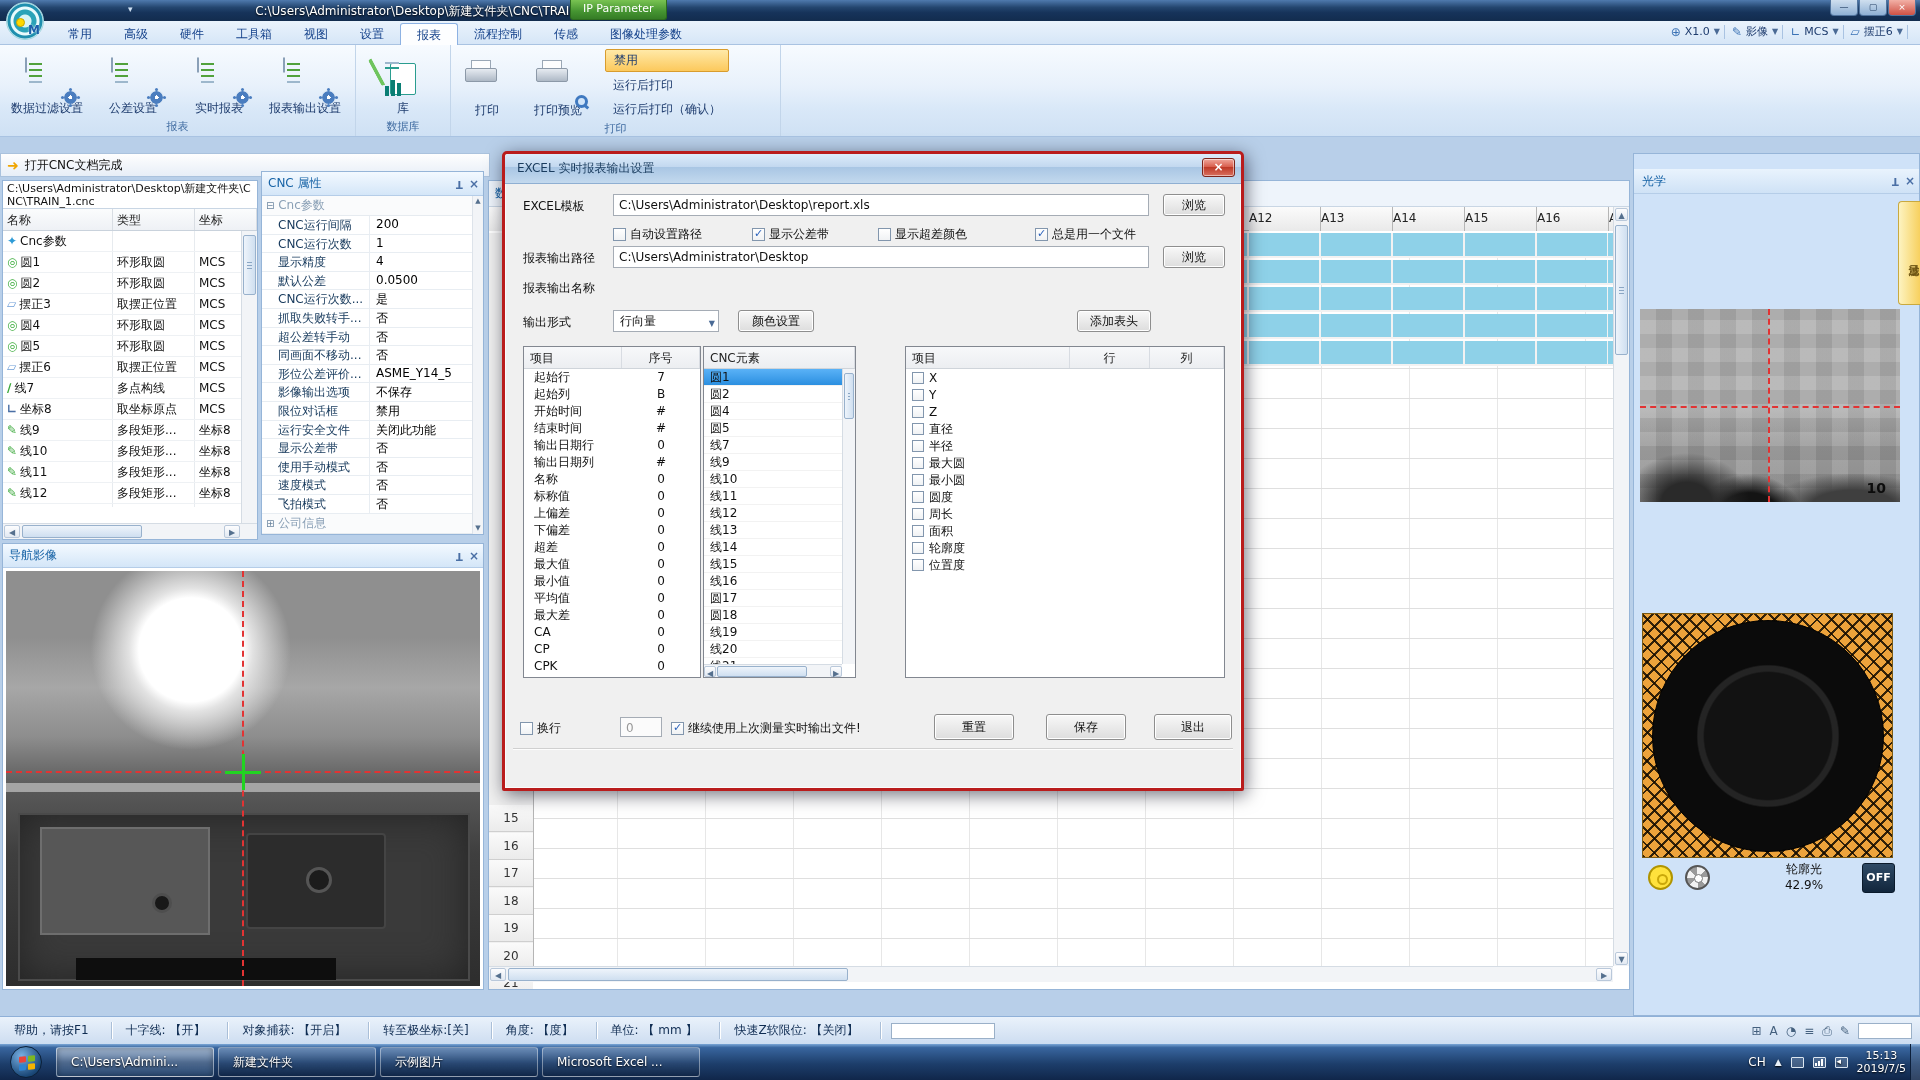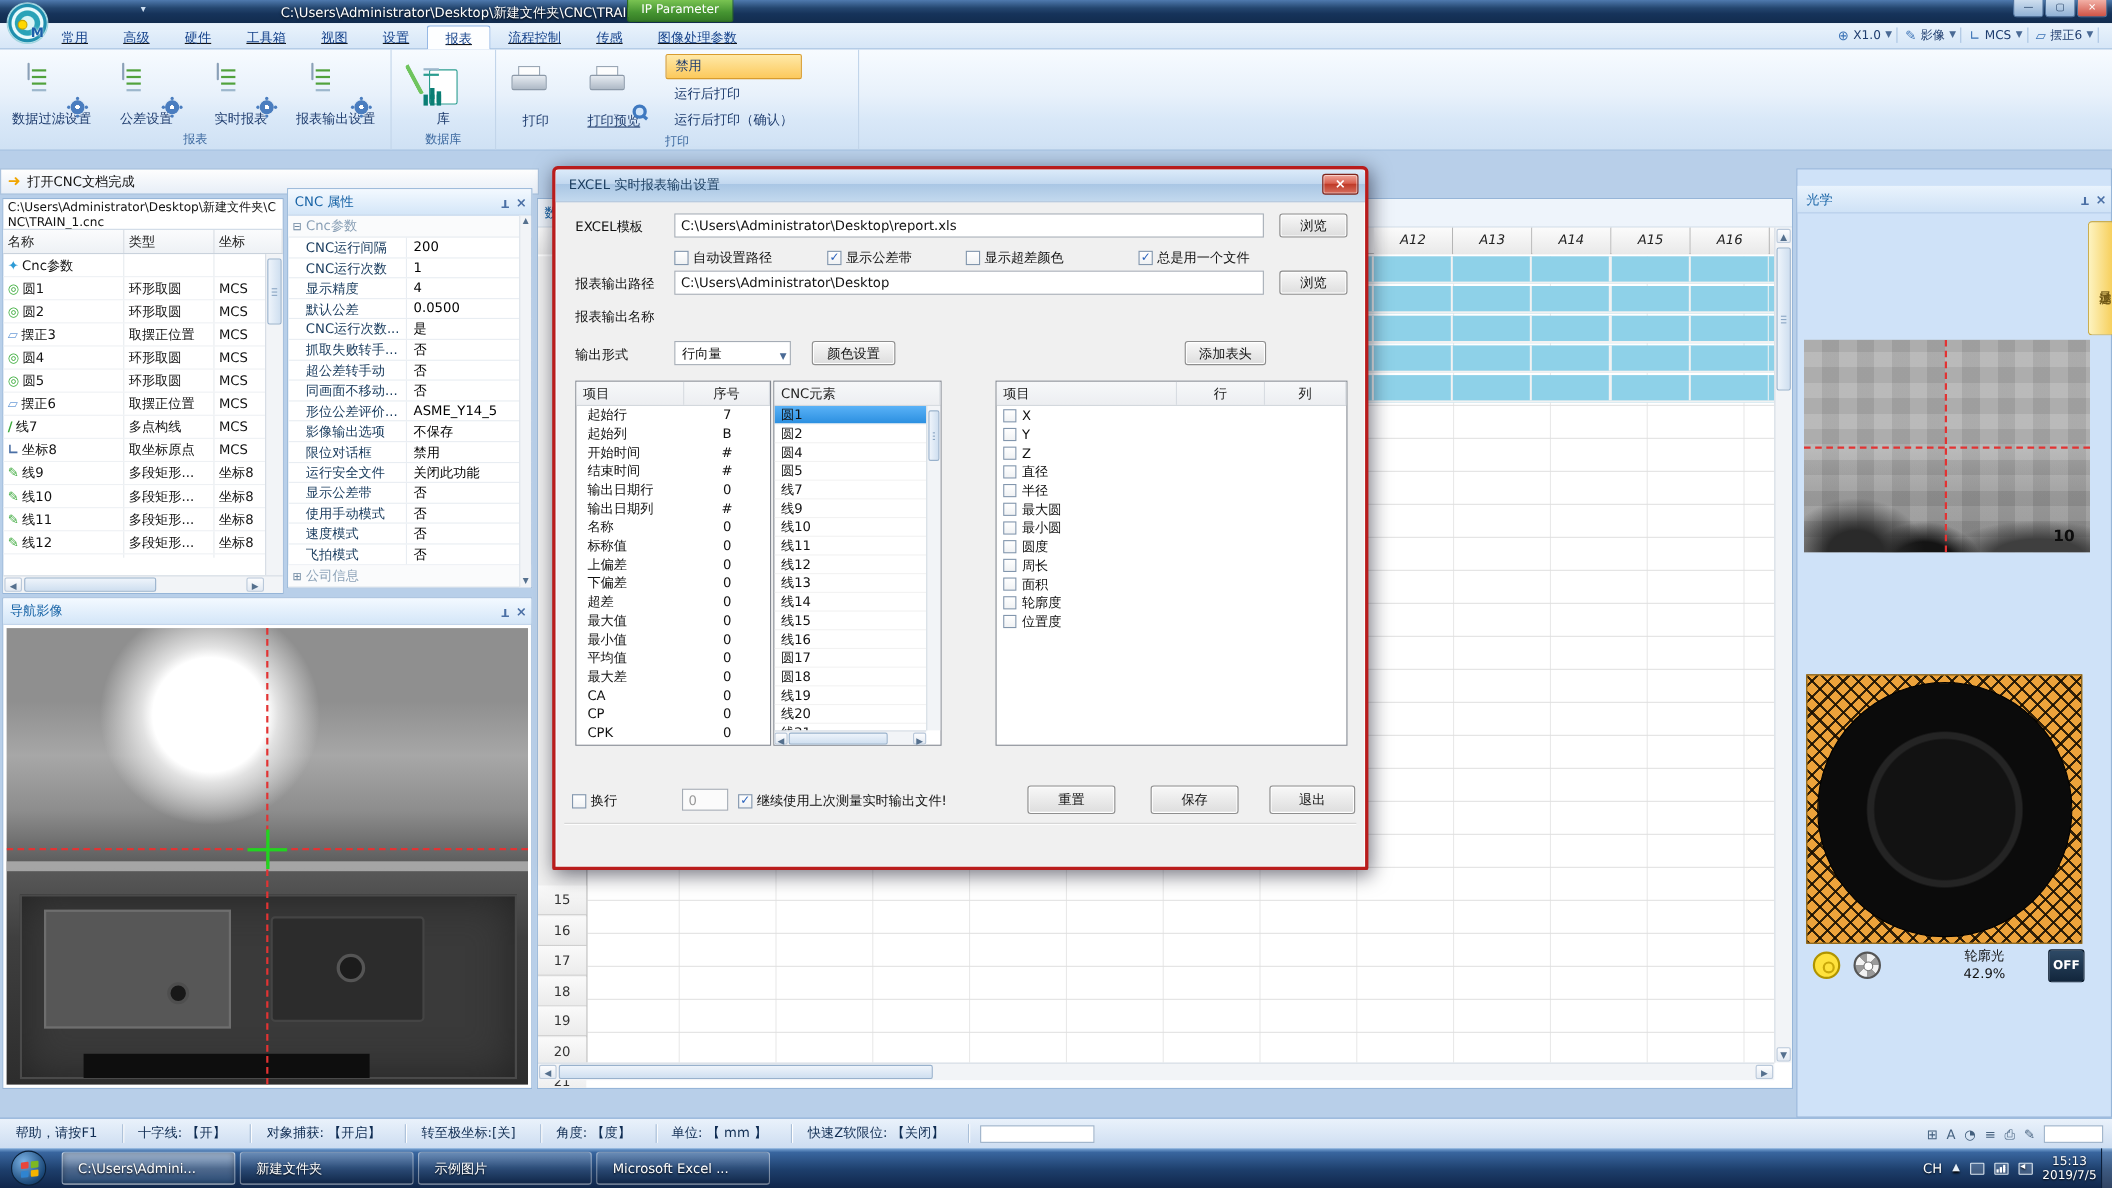--- a/index.html
+++ b/index.html
@@ -21,21 +21,21 @@
   .ip-tab { position:absolute; left:570px; top:0; height:20px; padding:2px 12px; color:#fff; font-size:11px;
     background:linear-gradient(180deg,#79c352 0%,#459431 60%,#357c26 100%); border:1px solid #2c6b1e; border-top:none; border-radius:0 0 3px 3px; }
   .win-btns { position:absolute; right:4px; top:0; display:flex; }
   .win-btn { width:28px; height:16px; border:1px solid #51749e; border-top:none; border-radius:0 0 4px 4px;
     background:linear-gradient(180deg,#cfdfef,#8fb0d4); color:#1d3a5e; font-size:9px; line-height:14px; text-align:center; margin-left:1px; }
   .win-btn.close { background:linear-gradient(180deg,#f2b0a6,#cf5144); color:#fff; }
 
   
   .tabrow { position:absolute; left:0; top:21px; width:1920px; height:24px;
     background:linear-gradient(180deg,#eaf3fc,#d6e6f7); border-bottom:1px solid #a9c3e2; }
-  .tabs { position:absolute; left:40px; top:2px; display:flex; height:22px;text-decoration:underline; }
+  .tabs { position:absolute; left:52px; top:2px; display:flex; height:22px; }
   .rtab { padding:3px 16px 0 16px; color:#15428b; font-size:12px; white-space:nowrap; }
   .rtab.active { background:#fdfeff; border:1px solid #8db2e3; border-bottom:none; border-radius:3px 3px 0 0; }
   .tab-controls { position:absolute; right:12px; top:3px; display:flex; align-items:center; gap:7px; color:#1e3c6e; font-size:11px; }
   .tc-sep { width:1px; height:14px; background:#a9c3e2; }
   .tc-ico { color:#3a72b5; font-size:12px; }
   .tc-arrow { font-size:8px; color:#4a6a95; }
 
   
   .ribbon { position:absolute; left:0; top:45px; width:1920px; height:92px;
     background:linear-gradient(180deg,#f7fbff 0%,#e8f1fb 45%,#d9e8f8 70%,#cfe1f4 100%); border-bottom:1px solid #a9c3e2; display:flex; }
@@ -139,21 +139,21 @@
   .greencross { position:absolute; width:36px; height:36px; }
   .greencross::before { content:""; position:absolute; left:0; right:0; top:17px; height:3px; background:#21d421; }
   .greencross::after { content:""; position:absolute; top:0; bottom:0; left:17px; width:3px; background:#21d421; }
 
   
   .center-panel { left:488px; top:180px; width:1142px; height:810px; background:#fff; border:1px solid #96b5d8; overflow:hidden; }
   .cp-top { position:absolute; left:0; top:0; right:0; height:26px; background:#eef4fb; border-bottom:1px solid #c9d6e4; color:#1763a6; padding:4px 6px; }
   .cp-headrow { position:absolute; left:0; top:26px; right:16px; height:24px; background:#f0f0f0; border-bottom:1px solid #b5b5b5; }
   .cp-stub { position:absolute; left:0; top:0; width:45px; height:24px; background:linear-gradient(180deg,#fbfbfb,#e9e9e9); border-right:1px solid #b5b5b5; }
   .cp-cols { position:absolute; left:760px; top:0; display:flex; height:24px; }
-  .cp-col { width:72px; text-align:center; line-height:23px; color:#222; background:linear-gradient(180deg,#fbfbfb,#e9e9e9); border-right:1px solid #b5b5b5;font-style:italic; }
+  .cp-col { width:72px; text-align:left; line-height:23px; color:#222; background:linear-gradient(180deg,#fbfbfb,#e9e9e9); border-right:1px solid #b5b5b5; }
   .cp-body { position:absolute; left:45px; top:52px; right:16px; bottom:23px; background:#fff;
     background-image:linear-gradient(#dfdfdf 1px, transparent 1px), linear-gradient(90deg,#e7e7e7 1px, transparent 1px);
     background-size:88px 30px; background-position:-5px 135px; }
   .bluerow { position:absolute; left:0; right:0; height:25px; background:#8ed1e8;
     background-image:repeating-linear-gradient(90deg, transparent 0 70px, #f2f2f2 70px 72px); background-position:-5px 0; border-bottom:2px solid #f2f2f2; }
   .rownums { position:absolute; left:0; top:52px; width:45px; bottom:23px; background:#f0f0f0; border-right:1px solid #b5b5b5; }
   .rn-cell { position:absolute; left:0; width:44px; height:27px; line-height:26px; text-align:center; color:#333;
     background:linear-gradient(180deg,#fafafa,#ebebeb); border-bottom:1px solid #cfcfcf; }
   .cp-vscroll { position:absolute; right:0; top:26px; width:16px; bottom:23px; background:#f2f4f7; border-left:1px solid #d5dce4; }
   .cp-hscroll { position:absolute; left:0; right:16px; bottom:7px; height:16px; background:#f2f4f7; border-top:1px solid #d5dce4; }
@@ -389,21 +389,21 @@
       <div class="rgroup-label">数据库</div>
     </div>
     <div class="rgroup" style="min-width:330px;">
       <div class="rgroup-body">
         <div class="bigbtn" style="width:64px;">
           <span class="icon-slot">
               <span class="ic-printer"></span>
             </span>
           <span class="cap">打印</span>
         </div>
-        <div class="bigbtn" style="width:78px;text-decoration:underline;">
+        <div class="bigbtn" style="width:78px;">
           <span class="icon-slot">
               <span class="ic-printer">
                 <span class="ic-zoomlens"></span>
               </span>
             </span>
           <span class="cap">打印预览</span>
         </div>
         <div class="stackcol">
 
             <span class="stackrow hl">禁用</span>

